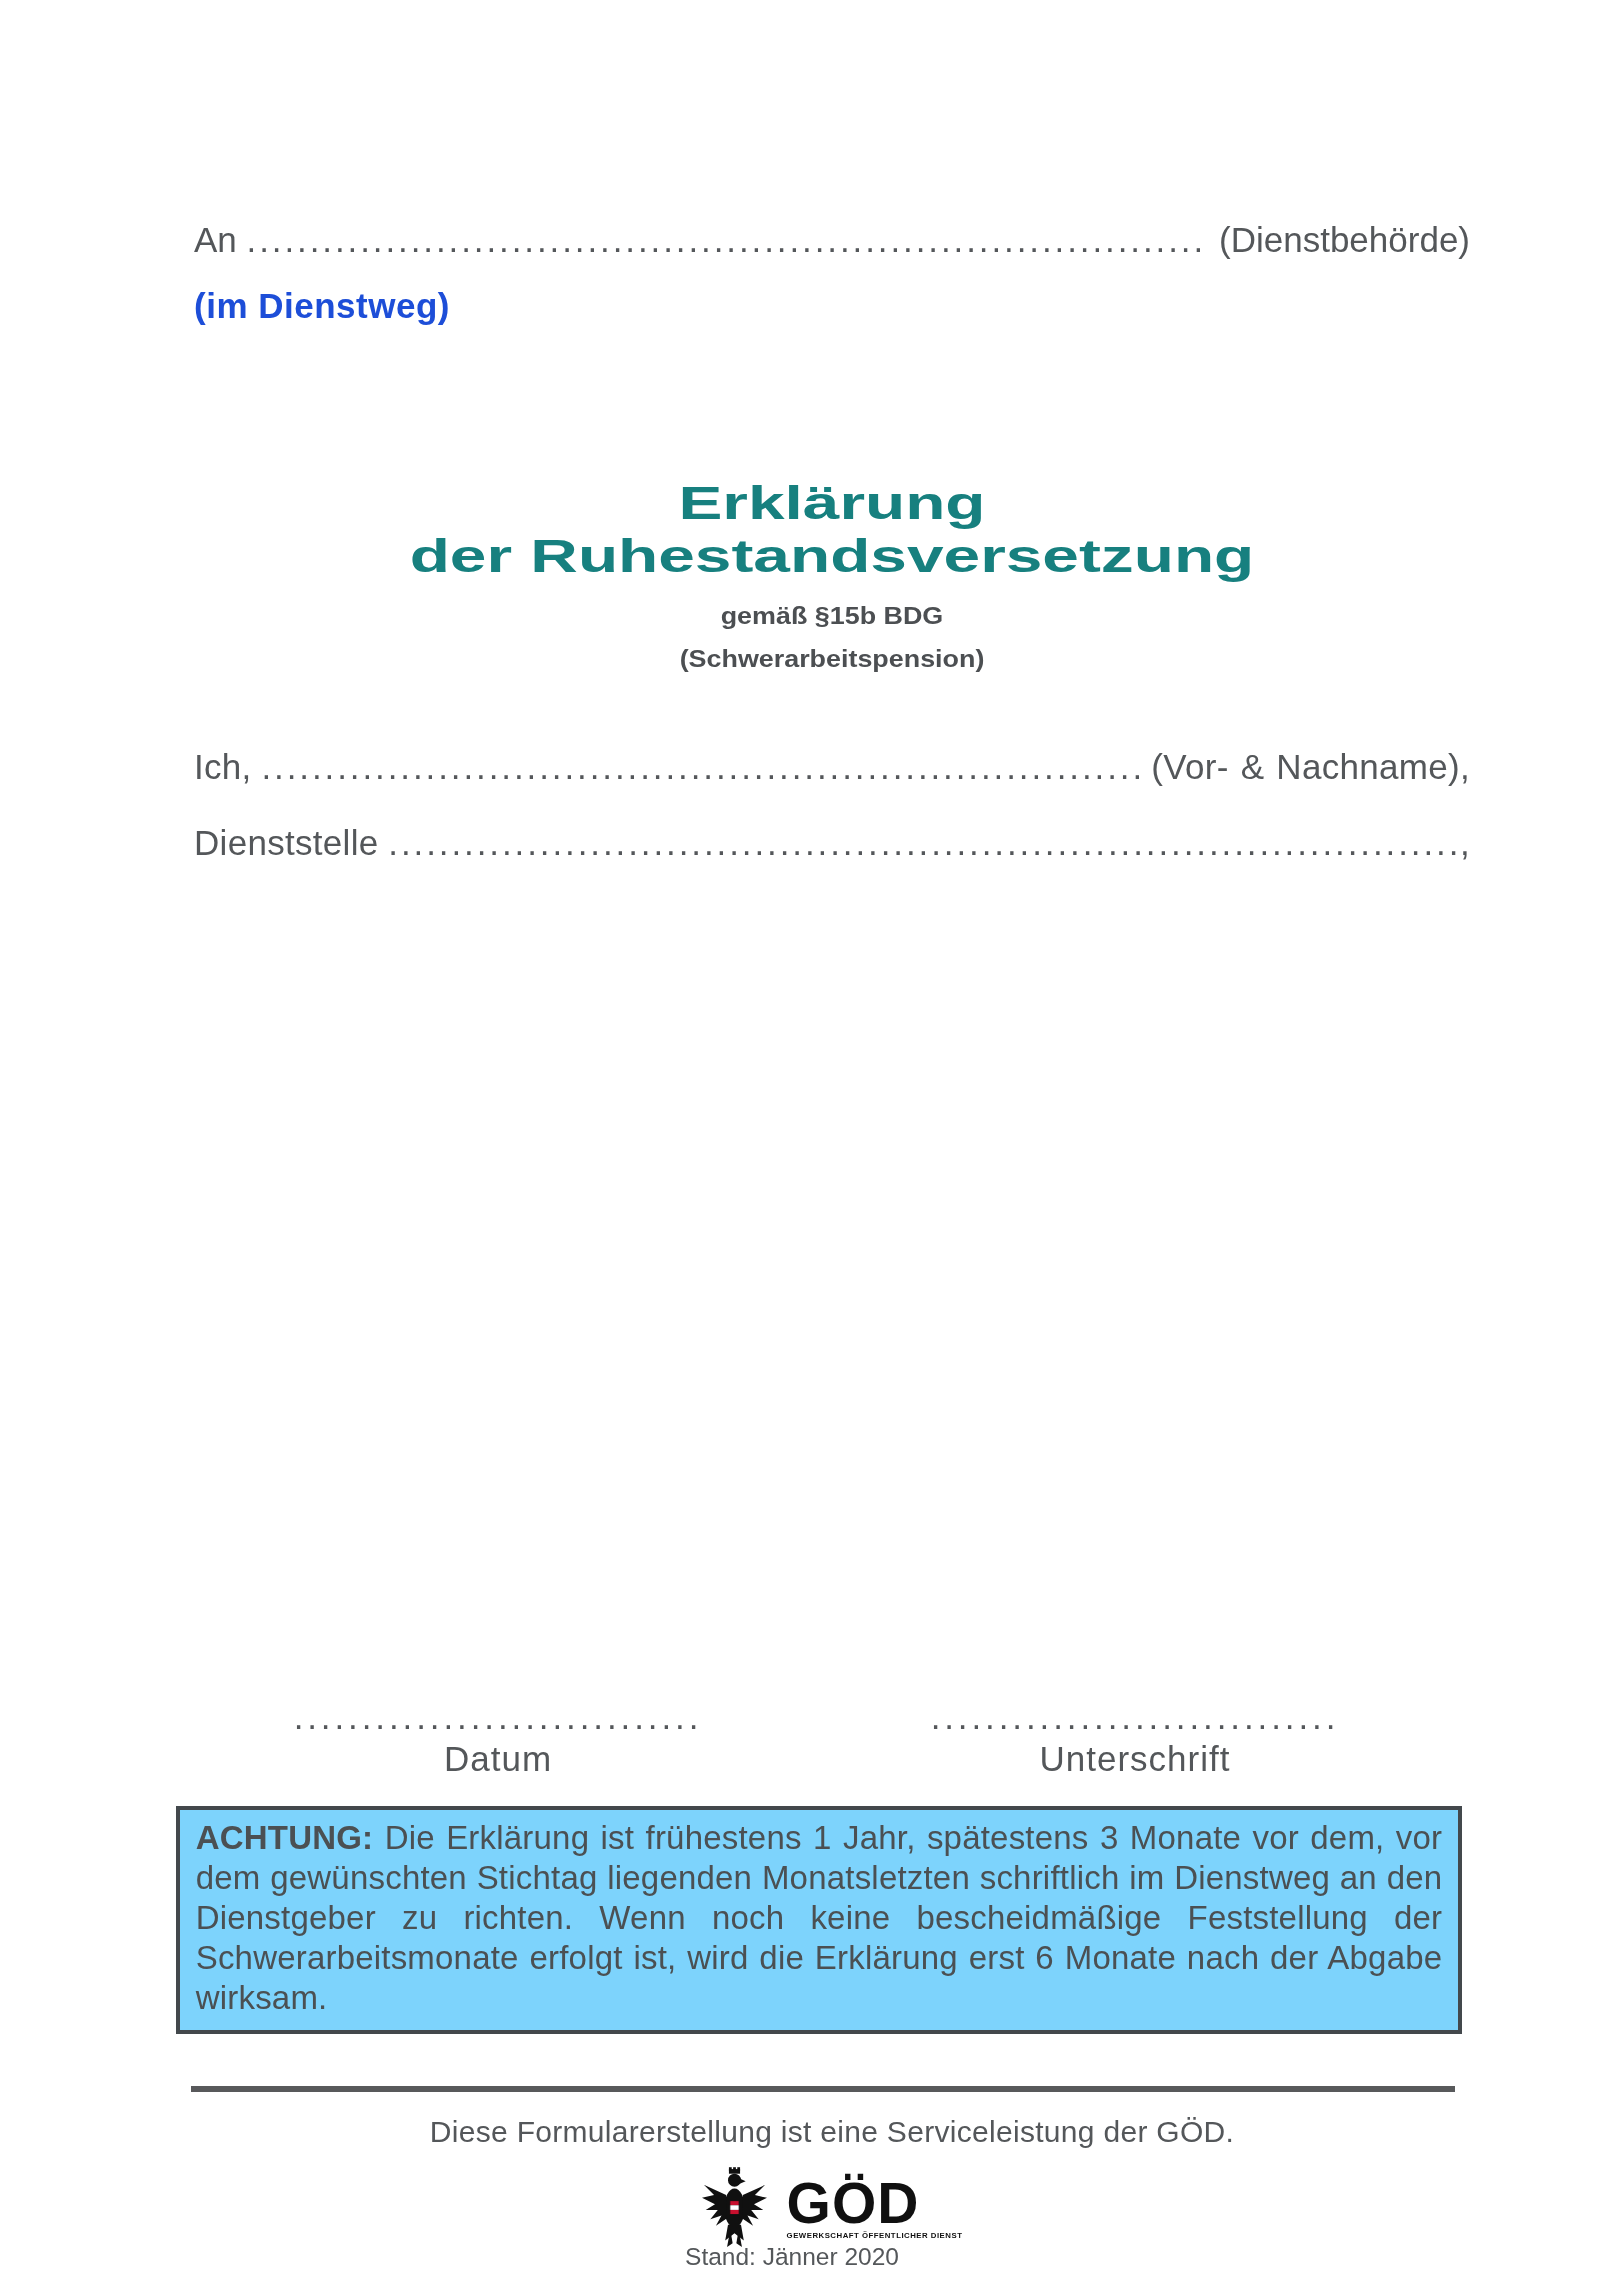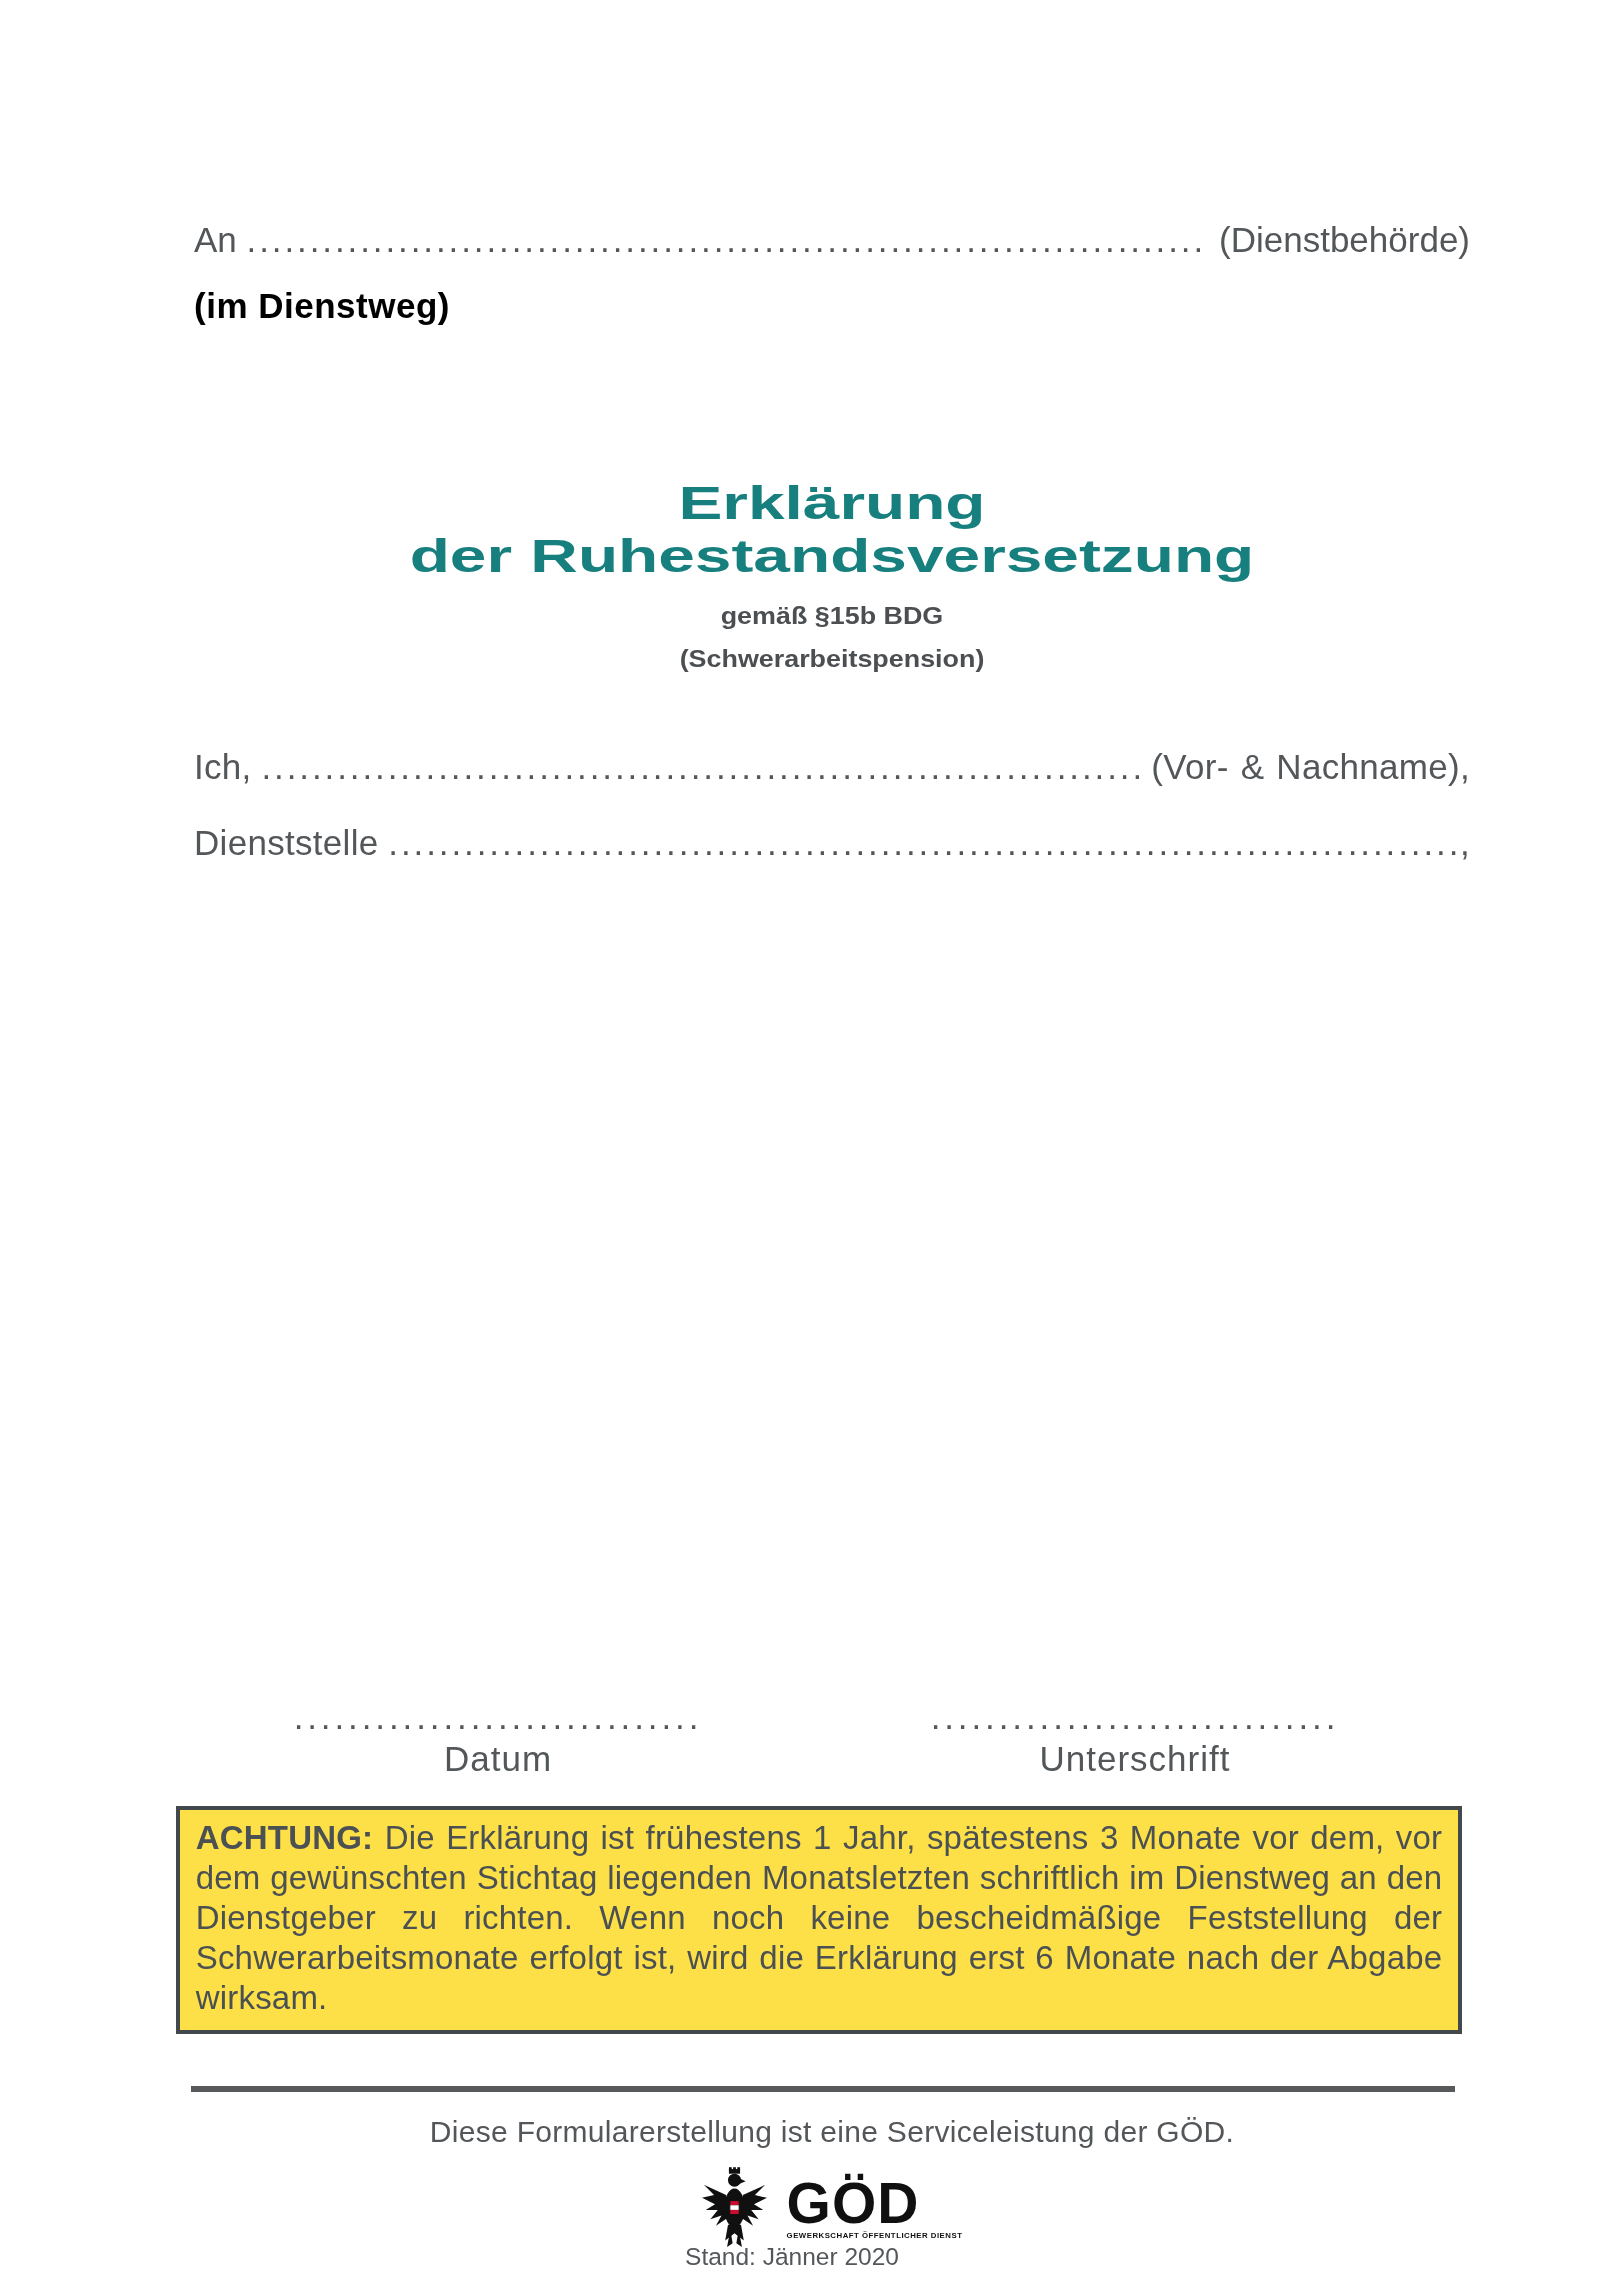--- a/index.html
+++ b/index.html
@@ -22,21 +22,21 @@
     font-size: 35px;
   }
   .leader {
     flex: 1 1 auto; min-width: 0;
     overflow: hidden; white-space: nowrap;
     letter-spacing: 2.9px;
     margin: 0 9.8px;
   }
   .dienstweg {
     position: absolute; top: 286px; left: 194px;
-    font-size: 35px; font-weight: bold; color: #000000;
+    font-size: 35px; font-weight: bold; color: #1d4ed8;
     letter-spacing: 0.5px;
   }
 
   
   .title-block {
     position: absolute; top: 476px; left: 194px; width: 1276px;
     text-align: center; color: #17807f;
     font-weight: bold; font-size: 47px; line-height: 53px;
   }
   .title-line { transform: scaleX(1.4); transform-origin: 50% 50%; white-space: nowrap; }
@@ -67,21 +67,21 @@
   }
   .sig-date { left: 292px; }
   .sig-sign { left: 929px; }
   .sig-dots { letter-spacing: 3.9px; line-height: 33px; white-space: nowrap; overflow: hidden; }
   .sig-label { margin-top: 5.9px; letter-spacing: 1px; }
 
   
   .notice {
     position: absolute; top: 1806px; left: 176px; width: 1286px;
     box-sizing: border-box;
-    background: #fde047;
+    background: #7dd3fc;
     border: 4.9px solid #43484c;
     padding: 7.8px 15.7px 11.8px 15.7px;
   }
   .notice-text {
     margin: 0;
     font-size: 33px; line-height: 40px;
     text-align: justify;
     color: #4b5053;
     letter-spacing: 0.2px;
   }

